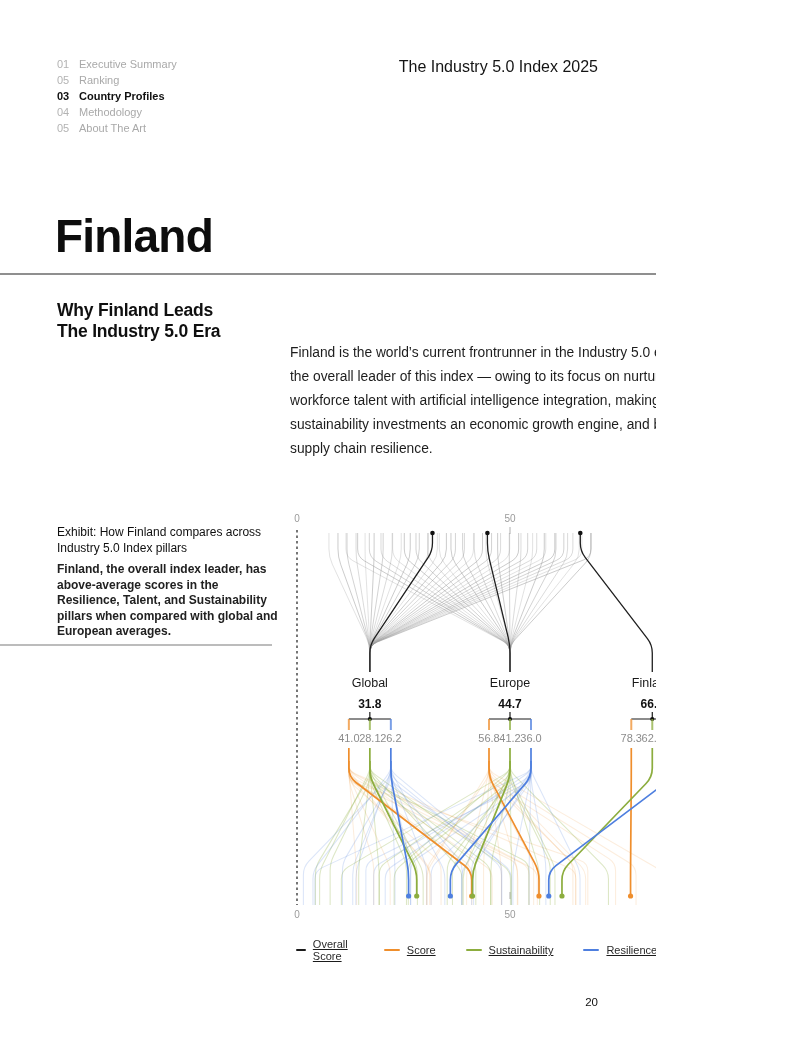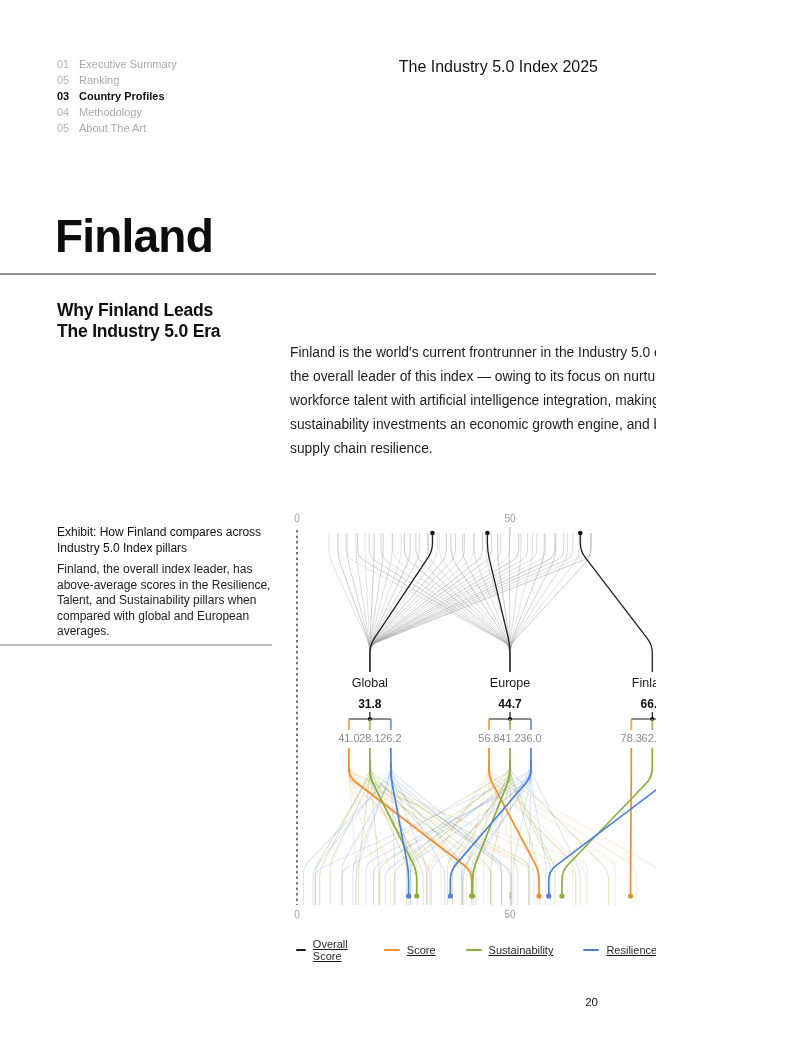--- a/index.html
+++ b/index.html
@@ -42,21 +42,21 @@
     letter-spacing: -0.2px; color: #0f0f0f;
   }
   .intro {
     position: absolute; left: 290px; top: 297px; width: 450px;
     font-size: 13.8px; line-height: 24px; color: #1d1d1d; margin-top: 44px;
   }
 
   
   .exhibit { position: absolute; left: 57px; top: 525px; width: 222px; }
   .exhibit-title { font-size: 12px; line-height: 15.5px; font-weight: 400; color: #0f0f0f; }
-  .exhibit-caption { margin-top: 6px; font-size: 12px; line-height: 15.5px; color: #212121; }
+  .exhibit-caption { margin-top: 6px; font-size: 12px; line-height: 15.5px; color: #212121; font-weight: bold; }
 
   
   .chart-wrap { position: absolute; left: 285px; top: 505px; width: 460px; height: 422px; }
   .chart-wrap svg { display: block; }
 
   
   .legend {
     position: absolute; left: 296px; top: 938px;
     display: flex; align-items: center; gap: 30px; text-decoration: underline;
   }

